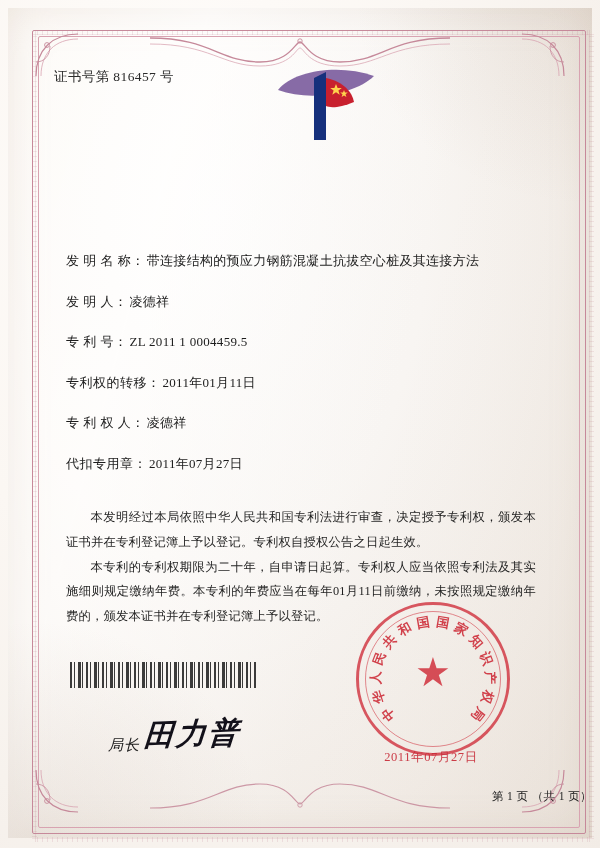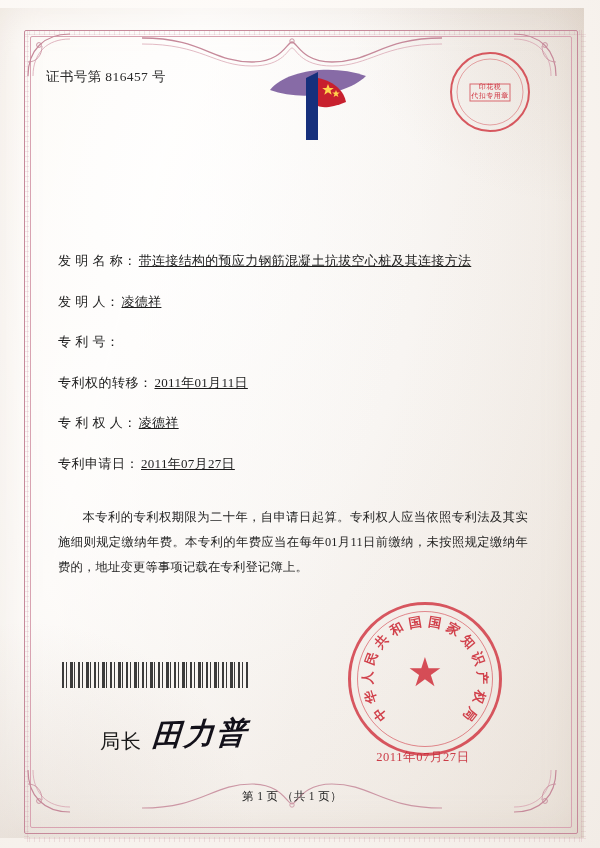--- a/index.html
+++ b/index.html
@@ -18,21 +18,21 @@
   #page {
     position: relative;
     width: 600px;
     height: 848px;
     background:
       radial-gradient(ellipse at 30% 20%, #fffdfb 0%, #fbf7f3 45%, #f2ece6 100%);
     overflow: hidden;
   }
   #paper {
     position: absolute;
-    left: 0; top: 8px;
+    left: 8px; top: 8px;
     width: 584px; height: 830px;
     background:
       radial-gradient(ellipse at 35% 25%, #fffefd 0%, #fdfaf7 40%, #f6f0ea 75%, #efe7df 100%);
     box-shadow: inset 0 0 40px rgba(190,170,150,0.25);
   }
 
   
   .grain {
     position: absolute; inset: 0;
     background:
@@ -163,21 +163,20 @@
     margin-bottom: 21px;
     line-height: 1.5;
   }
   .f-label {
     white-space: nowrap;
     letter-spacing: 0.5px;
   }
   .f-value {
     margin-left: 2px;
     letter-spacing: 0.3px;
-    text-decoration: underline;
   }
 
   
   .body-text {
     position: absolute;
     left: 58px; top: 497px;
     width: 470px;
     font-size: 12.3px;
     line-height: 2.02;
     color: #1f1f1f;
@@ -201,24 +200,25 @@
   }
 
   
   .sig-row {
     position: absolute;
     left: 100px; top: 706px;
     display: flex;
     align-items: flex-end;
   }
   .sig-label {
-    font-size: 20px;
+    font-size: 15px;
     color: #1a1a1a;
-    margin-right: 10px;
+    margin-right: 4px;
     letter-spacing: 1px;
+    font-style: italic;
   }
   .sig-hand {
     font-size: 30px;
     color: #13111a;
     font-family: "DejaVu Serif", serif;
     font-style: italic;
     font-weight: bold;
     letter-spacing: 2px;
     transform: skewX(-6deg) rotate(-2deg);
   }
@@ -266,21 +266,21 @@
     text-align: center;
     font-size: 12.5px;
     color: rgba(200,45,58,0.92);
     letter-spacing: 0.6px;
   }
 
   
   .footer {
     position: absolute;
     left: 0; right: 0; bottom: 34px;
-    text-align: center;
+    text-align: right;
     font-size: 11.5px;
     color: #232323;
     letter-spacing: 0.4px;
   }
 
   
   .shade-bl {
     position: absolute;
     left: 0; bottom: 0; width: 260px; height: 220px;
     background: radial-gradient(ellipse at 10% 100%, rgba(150,120,95,0.13), rgba(150,120,95,0) 70%);
@@ -360,61 +360,52 @@
         <path d="M8,26 C24,6 70,0 104,12 C86,30 40,38 8,26 Z" fill="#7d5e9e" opacity="0.92"></path>
         <path d="M44,14 L56,8 L56,76 L44,76 Z" fill="#16307c"></path>
         <path d="M56,14 C74,18 82,28 84,38 C70,44 60,44 56,42 Z" fill="#c8202e"></path>
         <g fill="#ffd34d">
           <polygon points="66,20 67.6,24 71.8,24 68.4,26.6 69.7,30.7 66,28.2 62.3,30.7 63.6,26.6 60.2,24 64.4,24"></polygon>
           <polygon points="74,26 75,28.6 77.8,28.6 75.5,30.3 76.4,33 74,31.4 71.6,33 72.5,30.3 70.2,28.6 73,28.6"></polygon>
         </g>
       </svg>
     </div>
 
-    <div class="agency-stamp">
-      <svg width="84" height="84" viewBox="0 0 84 84">
-        <circle cx="42" cy="42" r="39" fill="none" stroke="#d0323c" stroke-width="2" opacity="0.8"></circle>
-        <circle cx="42" cy="42" r="33" fill="none" stroke="#d0323c" stroke-width="0.7" opacity="0.6"></circle>
-        <rect x="22" y="34" width="40" height="17" fill="none" stroke="#d0323c" stroke-width="1" opacity="0.7"></rect>
-      </svg>
-      <div class="txt">
-        <div>印花税</div>
-        <div>代扣专用章</div>
-      </div>
-    </div>
 
 
     <div class="fields">
       <div class="field">
         <span class="f-label">发 明 名 称：</span>
         <span class="f-value">带连接结构的预应力钢筋混凝土抗拔空心桩及其连接方法</span>
       </div>
       <div class="field">
         <span class="f-label">发 明 人：</span>
         <span class="f-value">凌德祥</span>
       </div>
       <div class="field">
         <span class="f-label">专 利 号：</span>
+        <span class="f-value">ZL 2011 1 0004459.5</span>
       </div>
       <div class="field">
         <span class="f-label">专利权的转移：</span>
         <span class="f-value">2011年01月11日</span>
       </div>
       <div class="field">
         <span class="f-label">专 利 权 人：</span>
         <span class="f-value">凌德祥</span>
       </div>
       <div class="field">
-        <span class="f-label">专利申请日：</span>
+        <span class="f-label">代扣专用章：</span>
         <span class="f-value">2011年07月27日</span>
       </div>
     </div>
 
     <div class="body-text">
-      <p>本专利的专利权期限为二十年，自申请日起算。专利权人应当依照专利法及其实施细则规定缴纳年费。本专利的年费应当在每年01月11日前缴纳，未按照规定缴纳年费的，地址变更等事项记载在专利登记簿上。</p>
+      <p>本发明经过本局依照中华人民共和国专利法进行审查，决定授予专利权，颁发本证书并在专利登记簿上予以登记。专利权自授权公告之日起生效。</p>
+      <p>本专利的专利权期限为二十年，自申请日起算。专利权人应当依照专利法及其实施细则规定缴纳年费。本专利的年费应当在每年01月11日前缴纳，未按照规定缴纳年费的，颁发本证书并在专利登记簿上予以登记。</p>
     </div>
 
     <div class="barcode"></div>
 
     <div class="sig-row">
       <span class="sig-label">局长</span>
       <span class="sig-hand">田力普</span>
     </div>
 
     <div class="seal">

